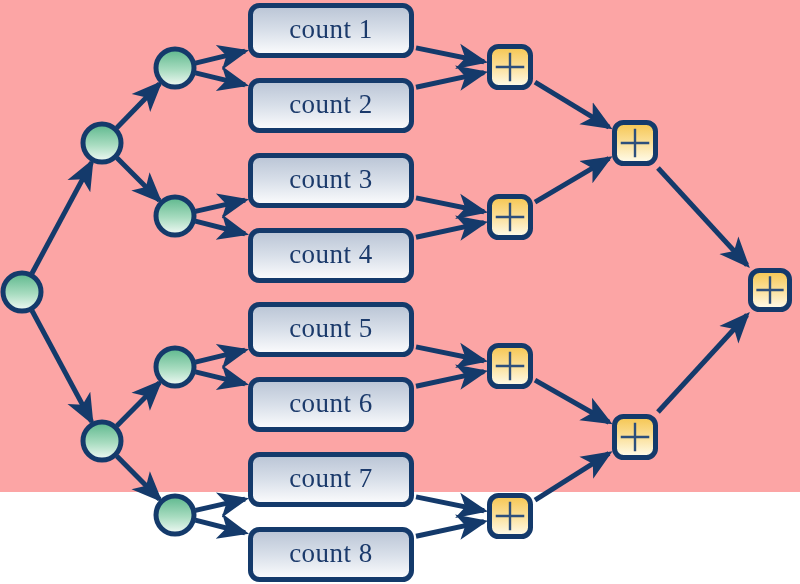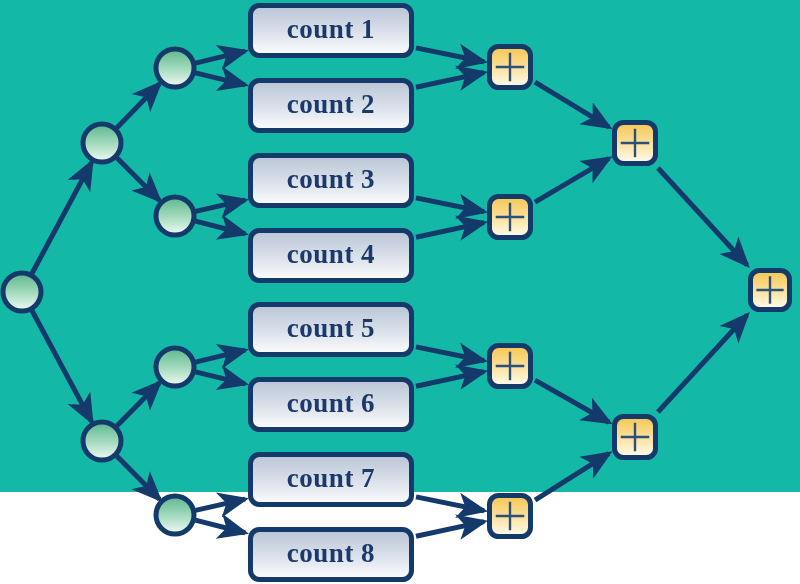--- a/index.html
+++ b/index.html
@@ -1,21 +1,21 @@
 <!DOCTYPE html>
 <html><head>
 <meta charset="utf-8">
 <title>Reduction Tree Diagram</title>
 <style>
   html,body{margin:0;padding:0;background:#ffffff;}
   body{
     width:800px;height:584px;overflow:hidden;
     font-family:"Liberation Serif", serif;
   }
-  #stage{position:relative;width:800px;height:492px;background:#14b8a6;font-weight:bold;}
+  #stage{position:relative;width:800px;height:492px;background:#fca5a5;}
   svg#graph{position:absolute;left:0;top:0;width:800px;height:584px;}
   .count-label{
     font-family:"Liberation Serif", serif;
     font-size:27px;
     fill:#1b3a6b;
     dominant-baseline:middle;
     text-anchor:middle;
     letter-spacing:0.5px;
   }
 </style>

